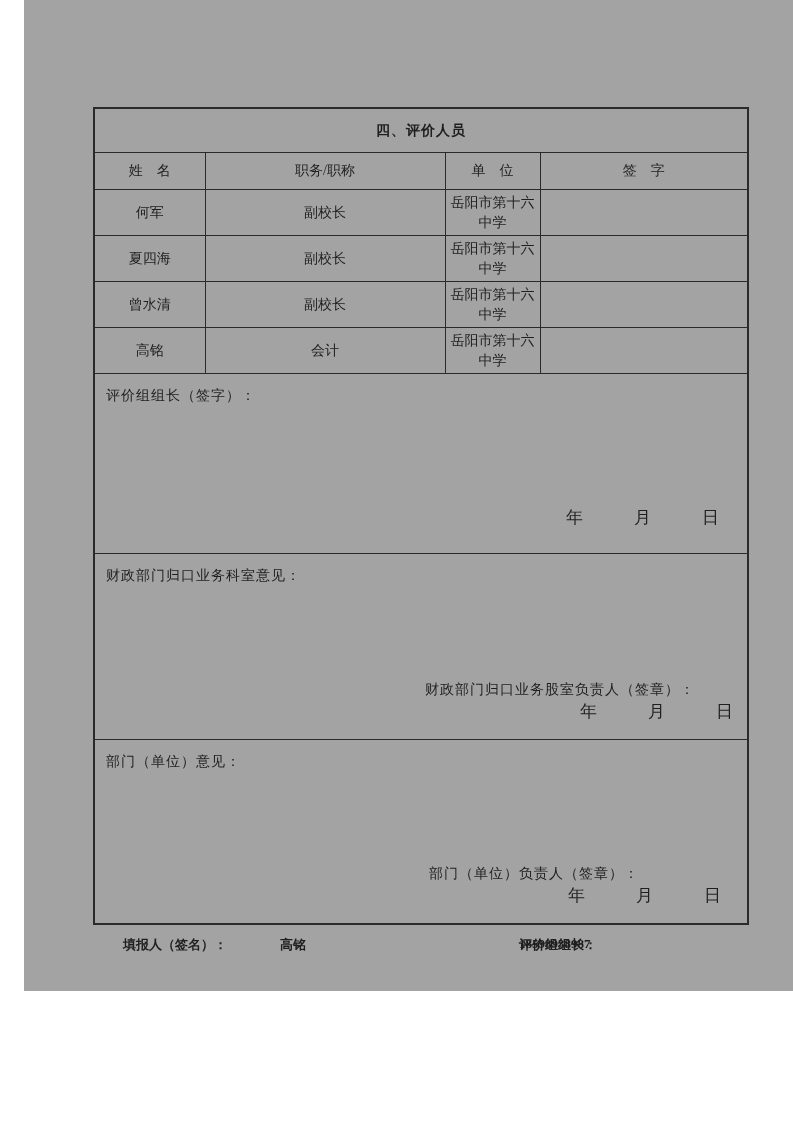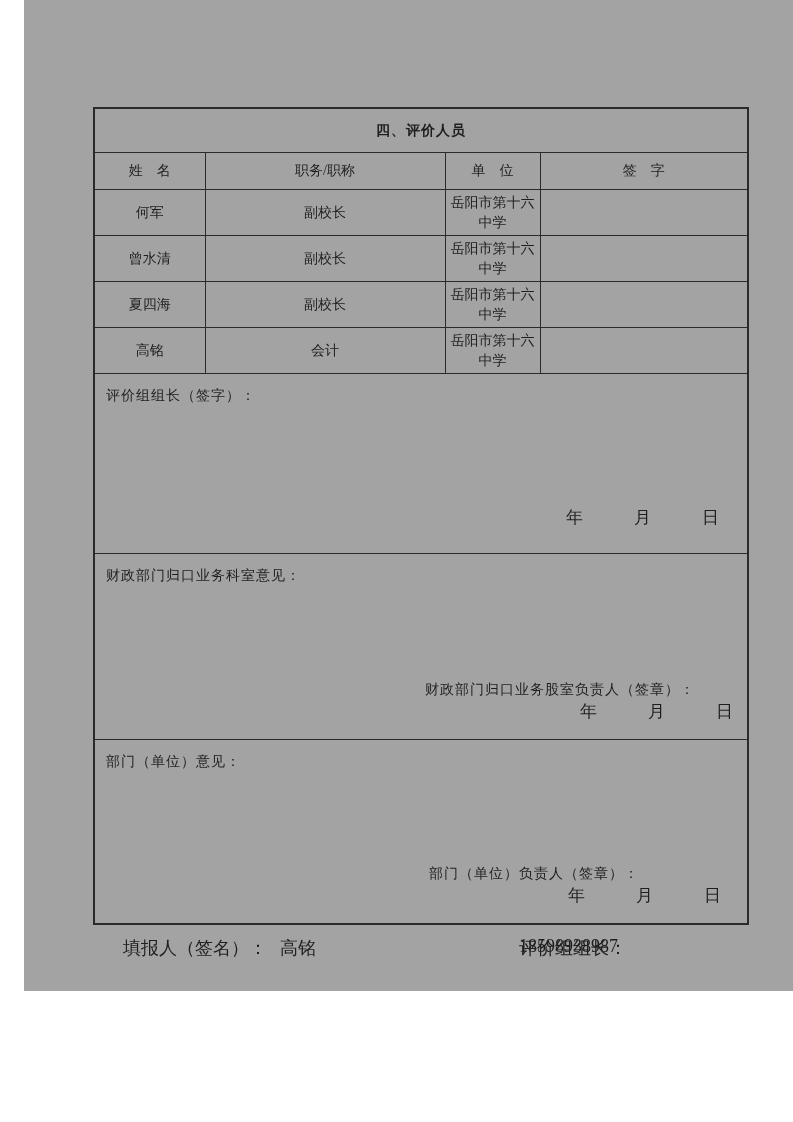--- a/index.html
+++ b/index.html
@@ -32,21 +32,21 @@
   td.sec-finance    { height:185px; }
   .section-label { position:absolute; top:13px; left:11px; font-size:14px; letter-spacing:1px; }
   .sign-line { position:absolute; font-size:14px; letter-spacing:1px; white-space:nowrap; }
   .date-line { position:absolute; font-size:17px; white-space:nowrap; }
   .sec-leader .date-line { right:28px; bottom:24px; }
   .sec-department .sign-line { right:108px; bottom:40px; }
   .sec-department .date-line { right:26px; bottom:16px; }
   .sec-finance .sign-line { right:52px; bottom:40px; }
   .sec-finance .date-line { right:14px; bottom:16px; }
   .footer-line { position:absolute; left:0; top:936px; width:793px; height:22px; }
-  .footer-line span { position:absolute; font-weight:normal; font-size:18px; white-space:nowrap; }
+  .footer-line span { position:absolute; font-weight:bold; font-size:13px; white-space:nowrap; }
   .filler-label { left:99px; top:0; }
   .filler-name  { left:256px; top:0; }
   .phone-wrap   { left:495px; top:0; }
   .phone-number { font-size:17px;text-align:right; }
   .page-number {
     position:absolute; left:0; top:1036px; width:793px;
     text-align:center; font-size:14px; color:#111;
   }
 </style>
 </head>
@@ -72,27 +72,27 @@
         <td>签　字</td>
       </tr>
 
       <tr class="person-row">
         <td>何军</td>
         <td>副校长</td>
         <td class="unit-cell">岳阳市第十六中学</td>
         <td></td>
       </tr>
       <tr class="person-row">
-        <td>曾水清</td>
+        <td>夏四海</td>
         <td>副校长</td>
         <td class="unit-cell">岳阳市第十六中学</td>
         <td></td>
       </tr>
       <tr class="person-row">
-        <td>夏四海</td>
+        <td>曾水清</td>
         <td>副校长</td>
         <td class="unit-cell">岳阳市第十六中学</td>
         <td></td>
       </tr>
       <tr class="person-row">
         <td>高铭</td>
         <td>会计</td>
         <td class="unit-cell">岳阳市第十六中学</td>
         <td></td>
       </tr>

